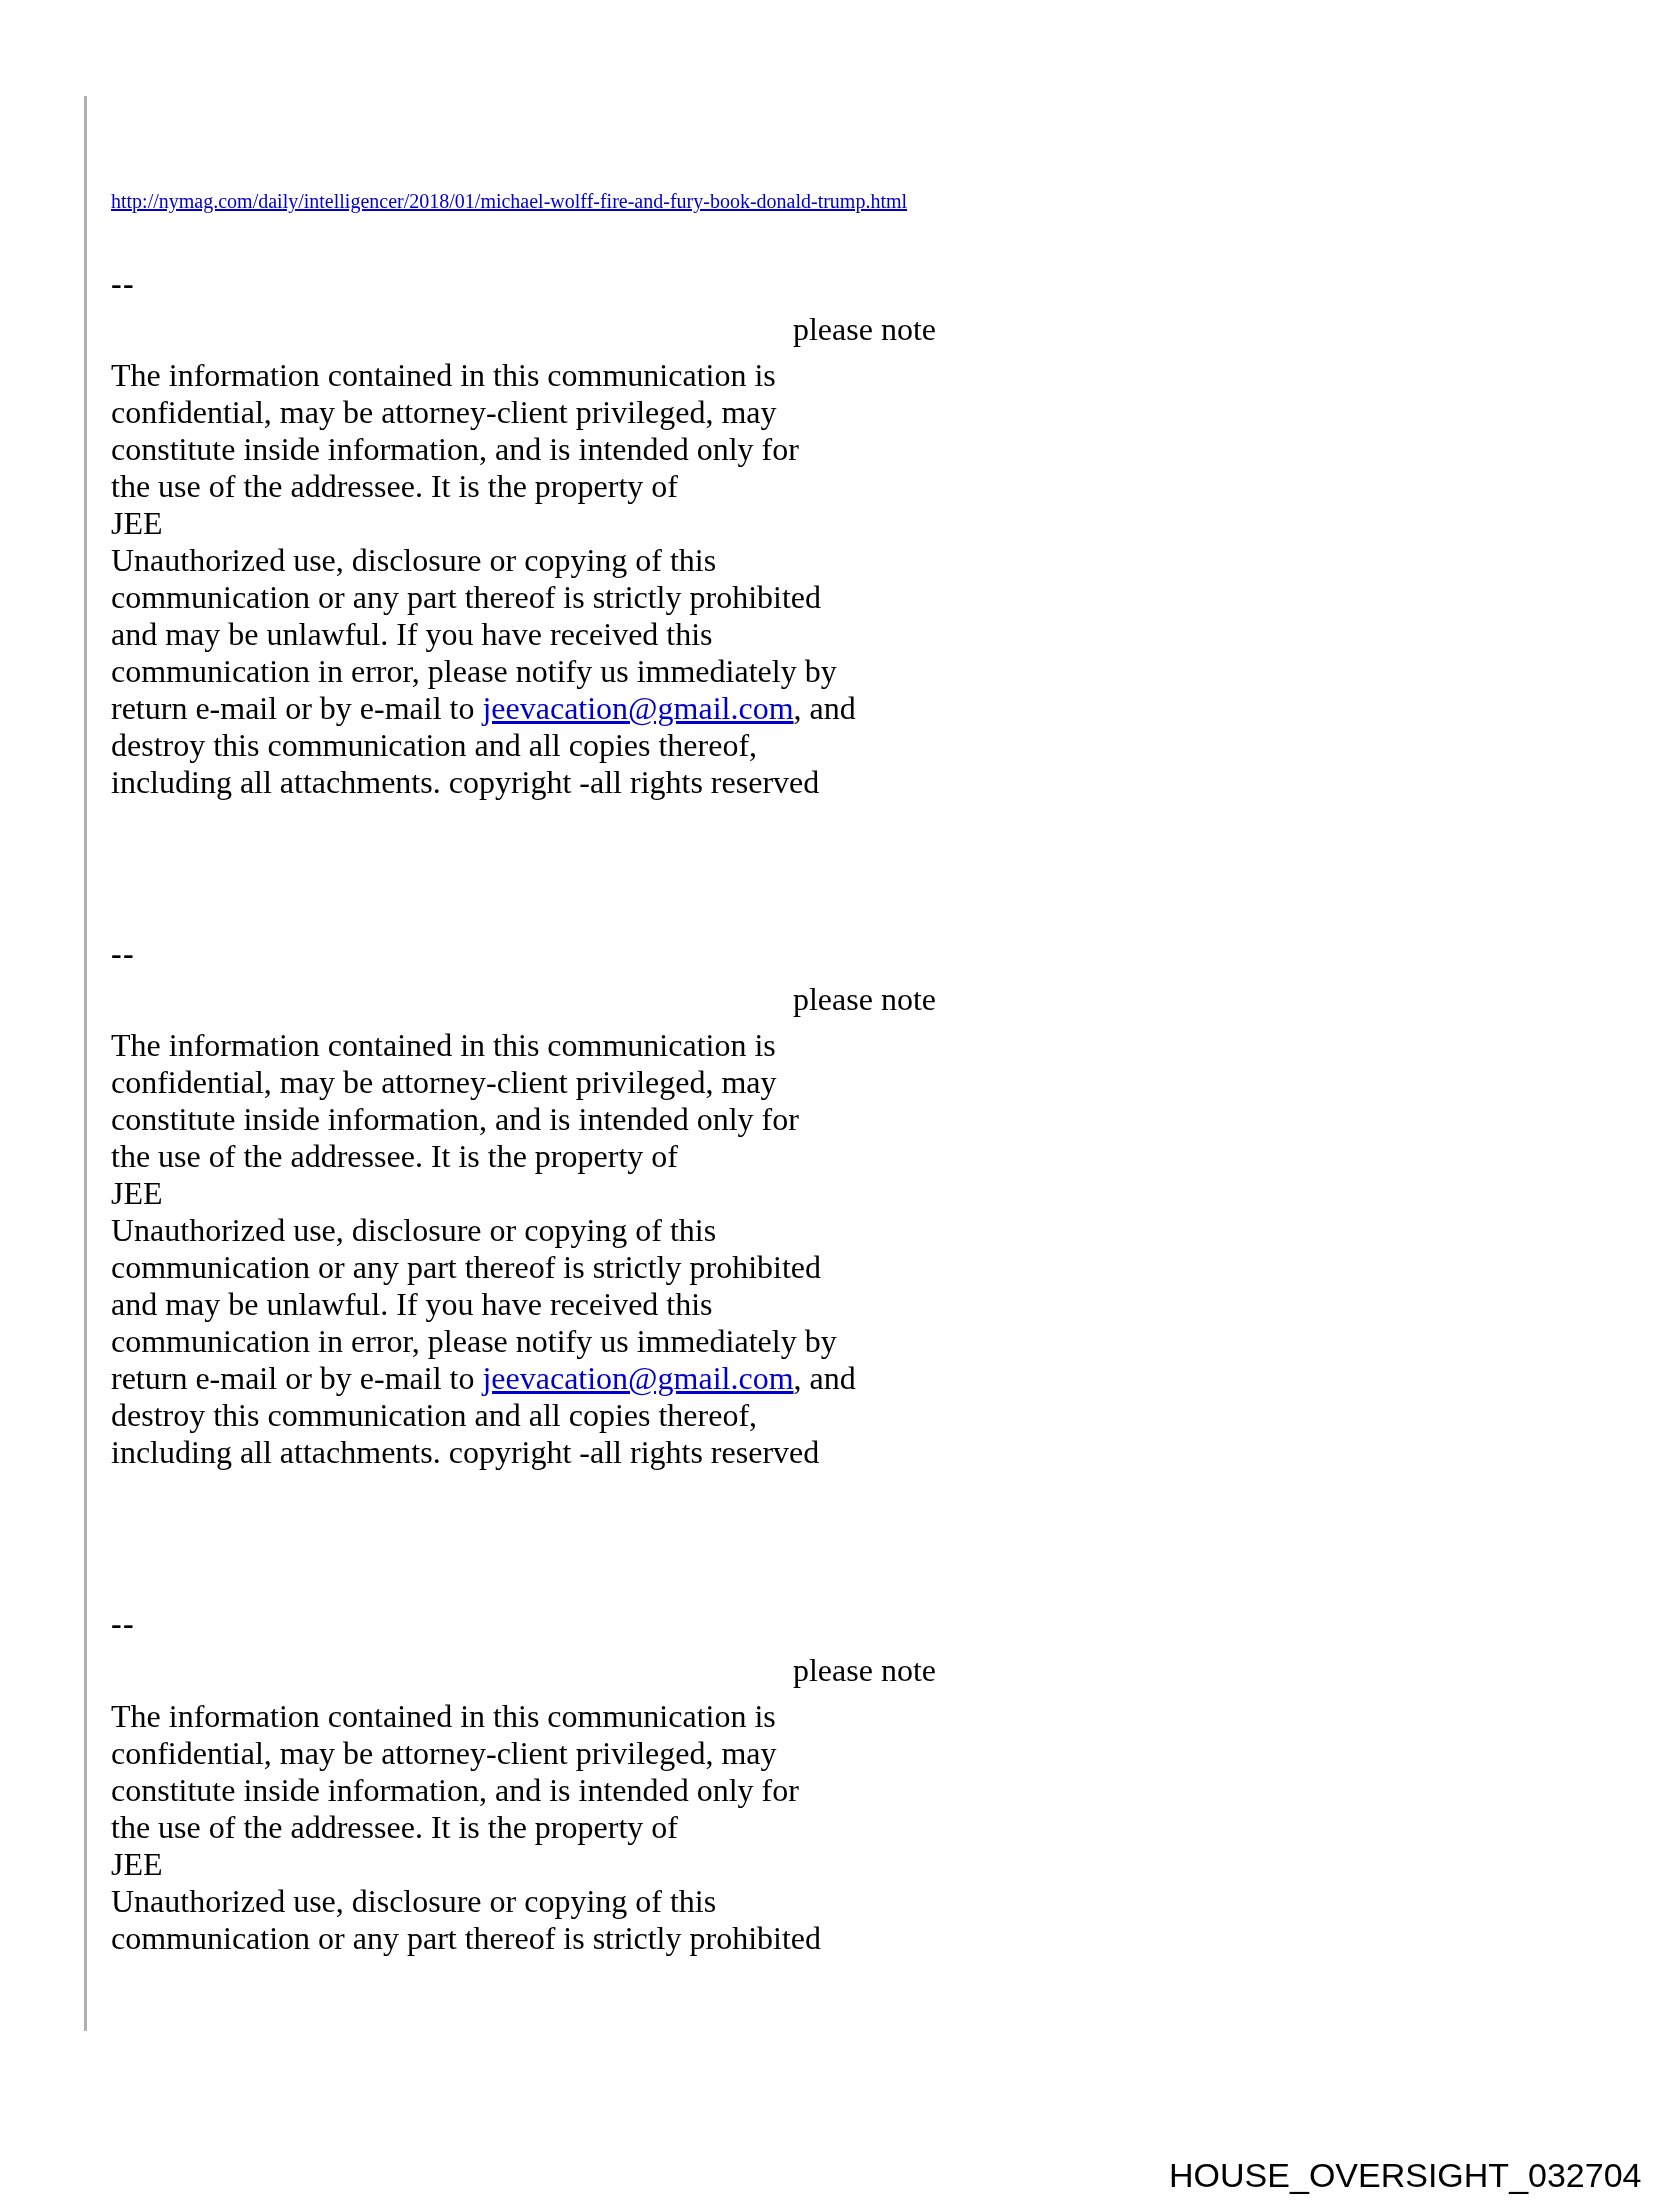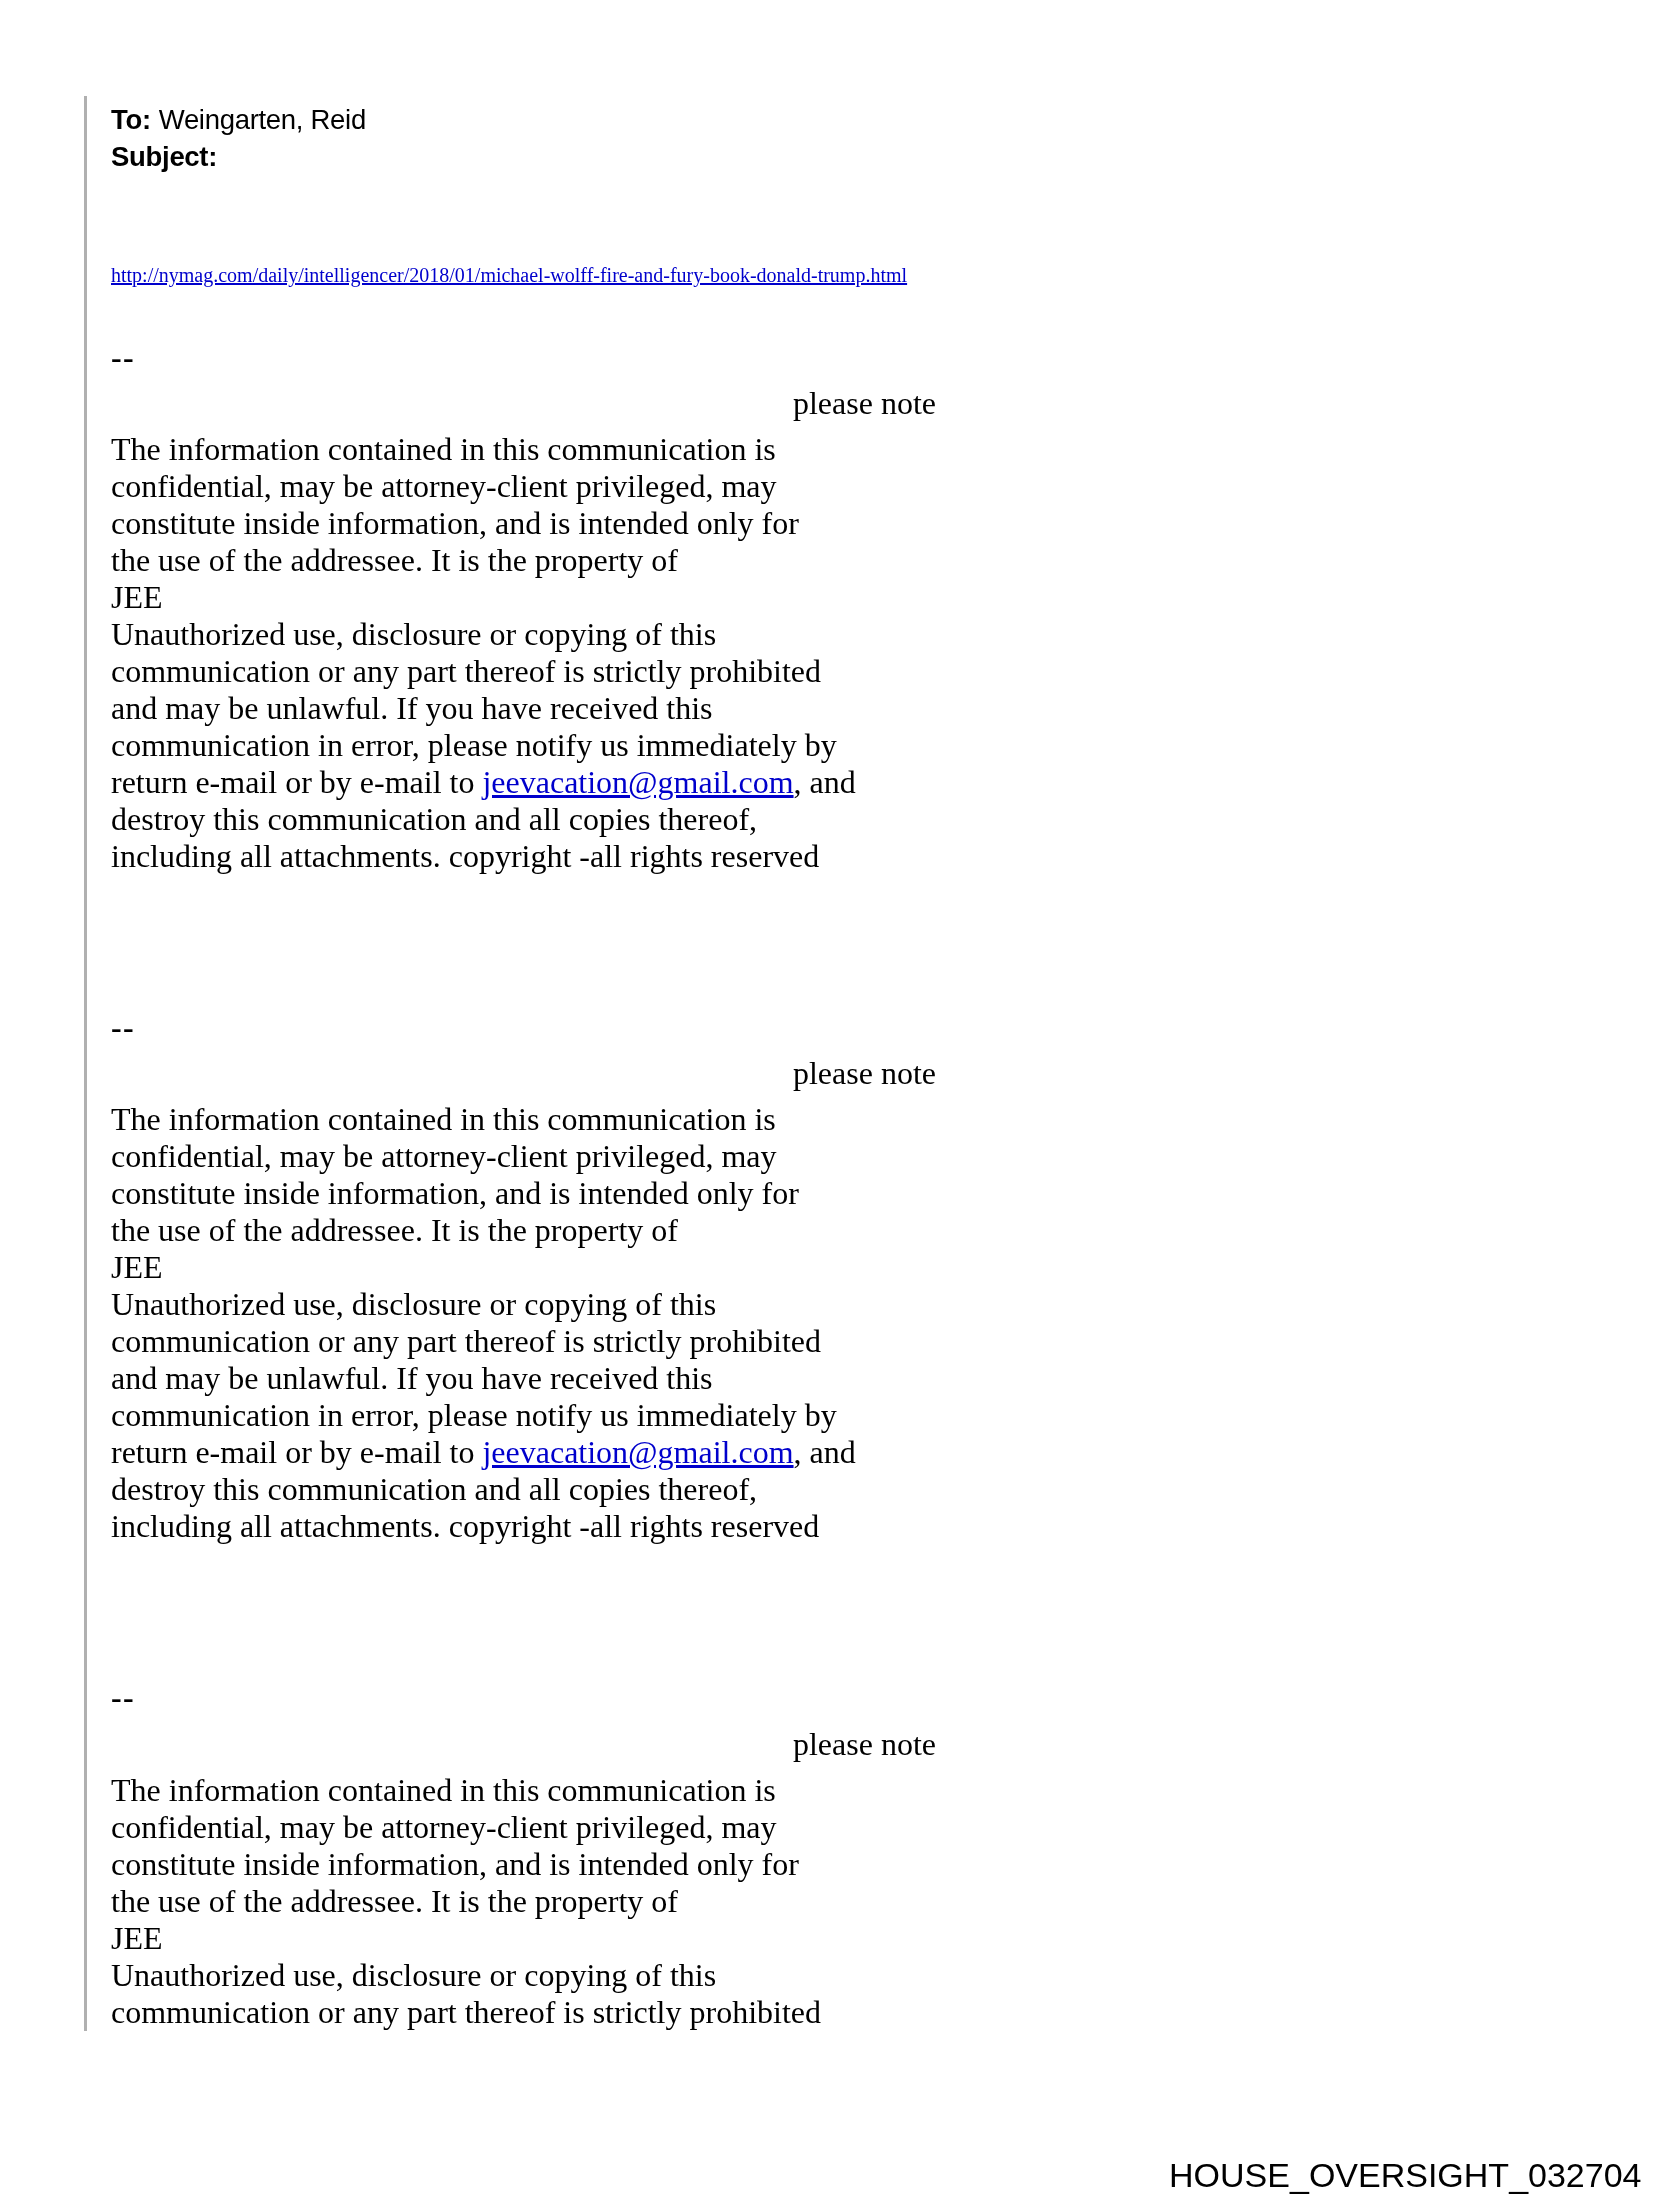--- a/index.html
+++ b/index.html
@@ -94,24 +94,20 @@
     margin-left: 36px;
   }
 </style>
 </head>
 <body>
 
 <div class="quote-bar"></div>
 
 <div class="content">
 
-  <div class="hdr">
-    <div class="hdr-line"><span class="hdr-label">To:</span><span class="hdr-val">Weingarten, Reid</span></div>
-    <div class="hdr-line"><span class="hdr-label">Subject:</span><span class="hdr-val"></span></div>
-  </div>
 
   <div class="url-line"><a class="link">http://nymag.com/daily/intelligencer/2018/01/michael-wolff-fire-and-fury-book-donald-trump.html</a></div>
 
   <div id="blocks">
       <div class="block">
         <div class="sep">--</div>
         <div class="note">please note</div>
         <div class="para">
           <div class="line">The information contained in this communication is</div>
           <div class="line">confidential, may be attorney-client privileged, may</div>

